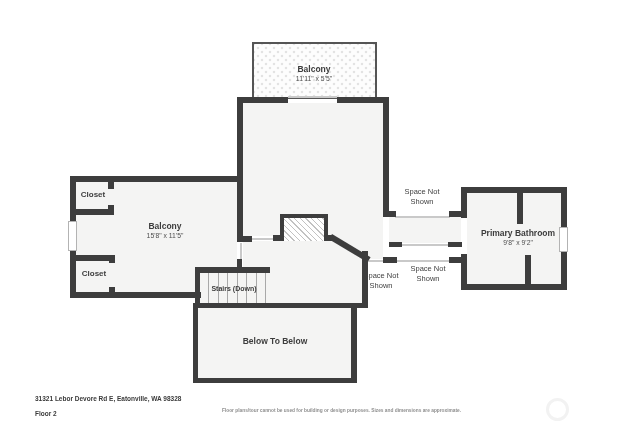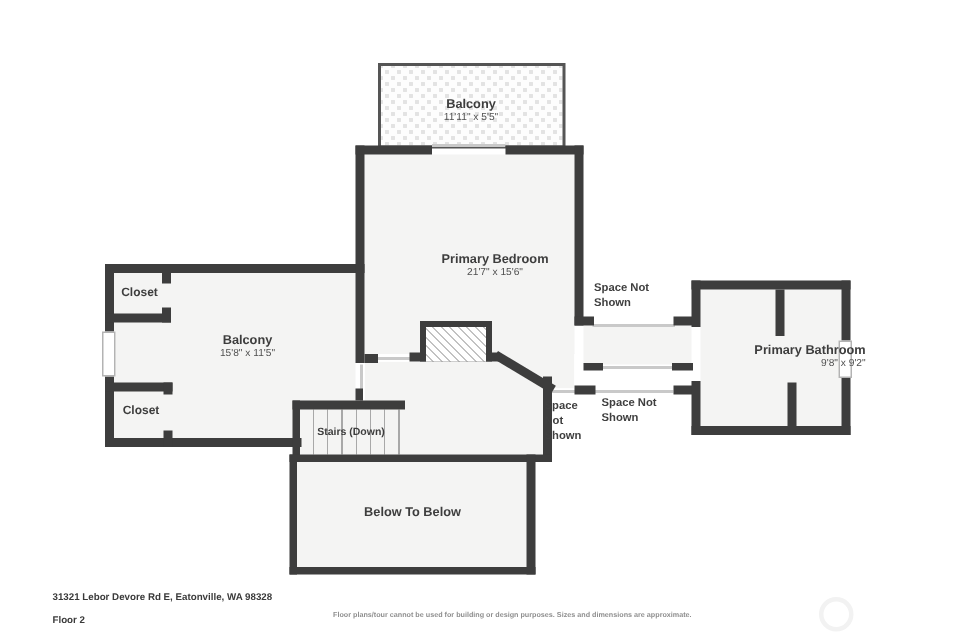--- a/index.html
+++ b/index.html
@@ -11,22 +11,22 @@
   .floor{position:absolute;background:#f4f4f3;}
   .thin{position:absolute;background:#c9c9c9;}
   .window{position:absolute;background:#ffffff;border:1px solid #b3b3b3;box-sizing:border-box;}
   .label{
     position:absolute;transform:translate(-50%,-50%);text-align:center;
     color:#3d3d3d;font-weight:700;font-size:8.5px;line-height:1.2;white-space:nowrap;
   }
   .label .dims{font-weight:400;font-size:6.8px;color:#4f4f4f;margin-top:1px;}
   .small-label{font-size:8px;}
   .space-label{
-    position:absolute;transform:translate(-50%,-50%);
-    color:#3f3f3f;font-weight:700;font-size:7.5px;line-height:1.35;white-space:normal;
+    position:absolute;transform:translate(-50%,-50%);text-align:center;
+    color:#3f3f3f;font-weight:400;font-size:7.5px;line-height:1.35;white-space:normal;
   }
   .stairs-label{font-size:7px;font-weight:700;}
   .balcony{
     position:absolute;left:252px;top:42px;width:125px;height:57px;box-sizing:border-box;
     border:2px solid #555555;background-color:#fdfdfd;
     background-image:
       radial-gradient(circle,#e3e3e3 1.4px,transparent 1.6px),
       radial-gradient(circle,#e3e3e3 1.4px,transparent 1.6px);
     background-size:8px 8px;background-position:0 0,4px 4px;
   }
@@ -120,39 +120,35 @@
   <div class="w" style="left:193px;top:378px;width:164px;height:5px;"></div>
 
   <div class="window" style="left:68px;top:221px;width:9px;height:30px;"></div>
   <div class="window" style="left:559px;top:227px;width:9px;height:25px;"></div>
 
   <div class="label" style="left:314px;top:74px;">
     <div>Balcony</div>
     <div class="dims">11'11" x 5'5"</div>
   </div>
 
-  <div class="label" style="left:330px;top:177px;">
-    <div>Primary Bedroom</div>
-    <div class="dims">21'7" x 15'6"</div>
-  </div>
 
   <div class="label" style="left:165px;top:231px;">
     <div>Balcony</div>
     <div class="dims">15'8" x 11'5"</div>
   </div>
 
   <div class="label small-label" style="left:93px;top:195px;">
     <div>Closet</div>
   </div>
 
   <div class="label small-label" style="left:94px;top:274px;">
     <div>Closet</div>
   </div>
 
-  <div class="label" style="left:540px;top:238px;text-align:right;">
+  <div class="label" style="left:518px;top:238px;">
     <div>Primary Bathroom</div>
     <div class="dims">9'8" x 9'2"</div>
   </div>
 
   <div class="label stairs-label" style="left:234px;top:289px;">
     <div>Stairs (Down)</div>
   </div>
 
   <div class="label" style="left:275px;top:341px;">
     <div>Below To Below</div>

